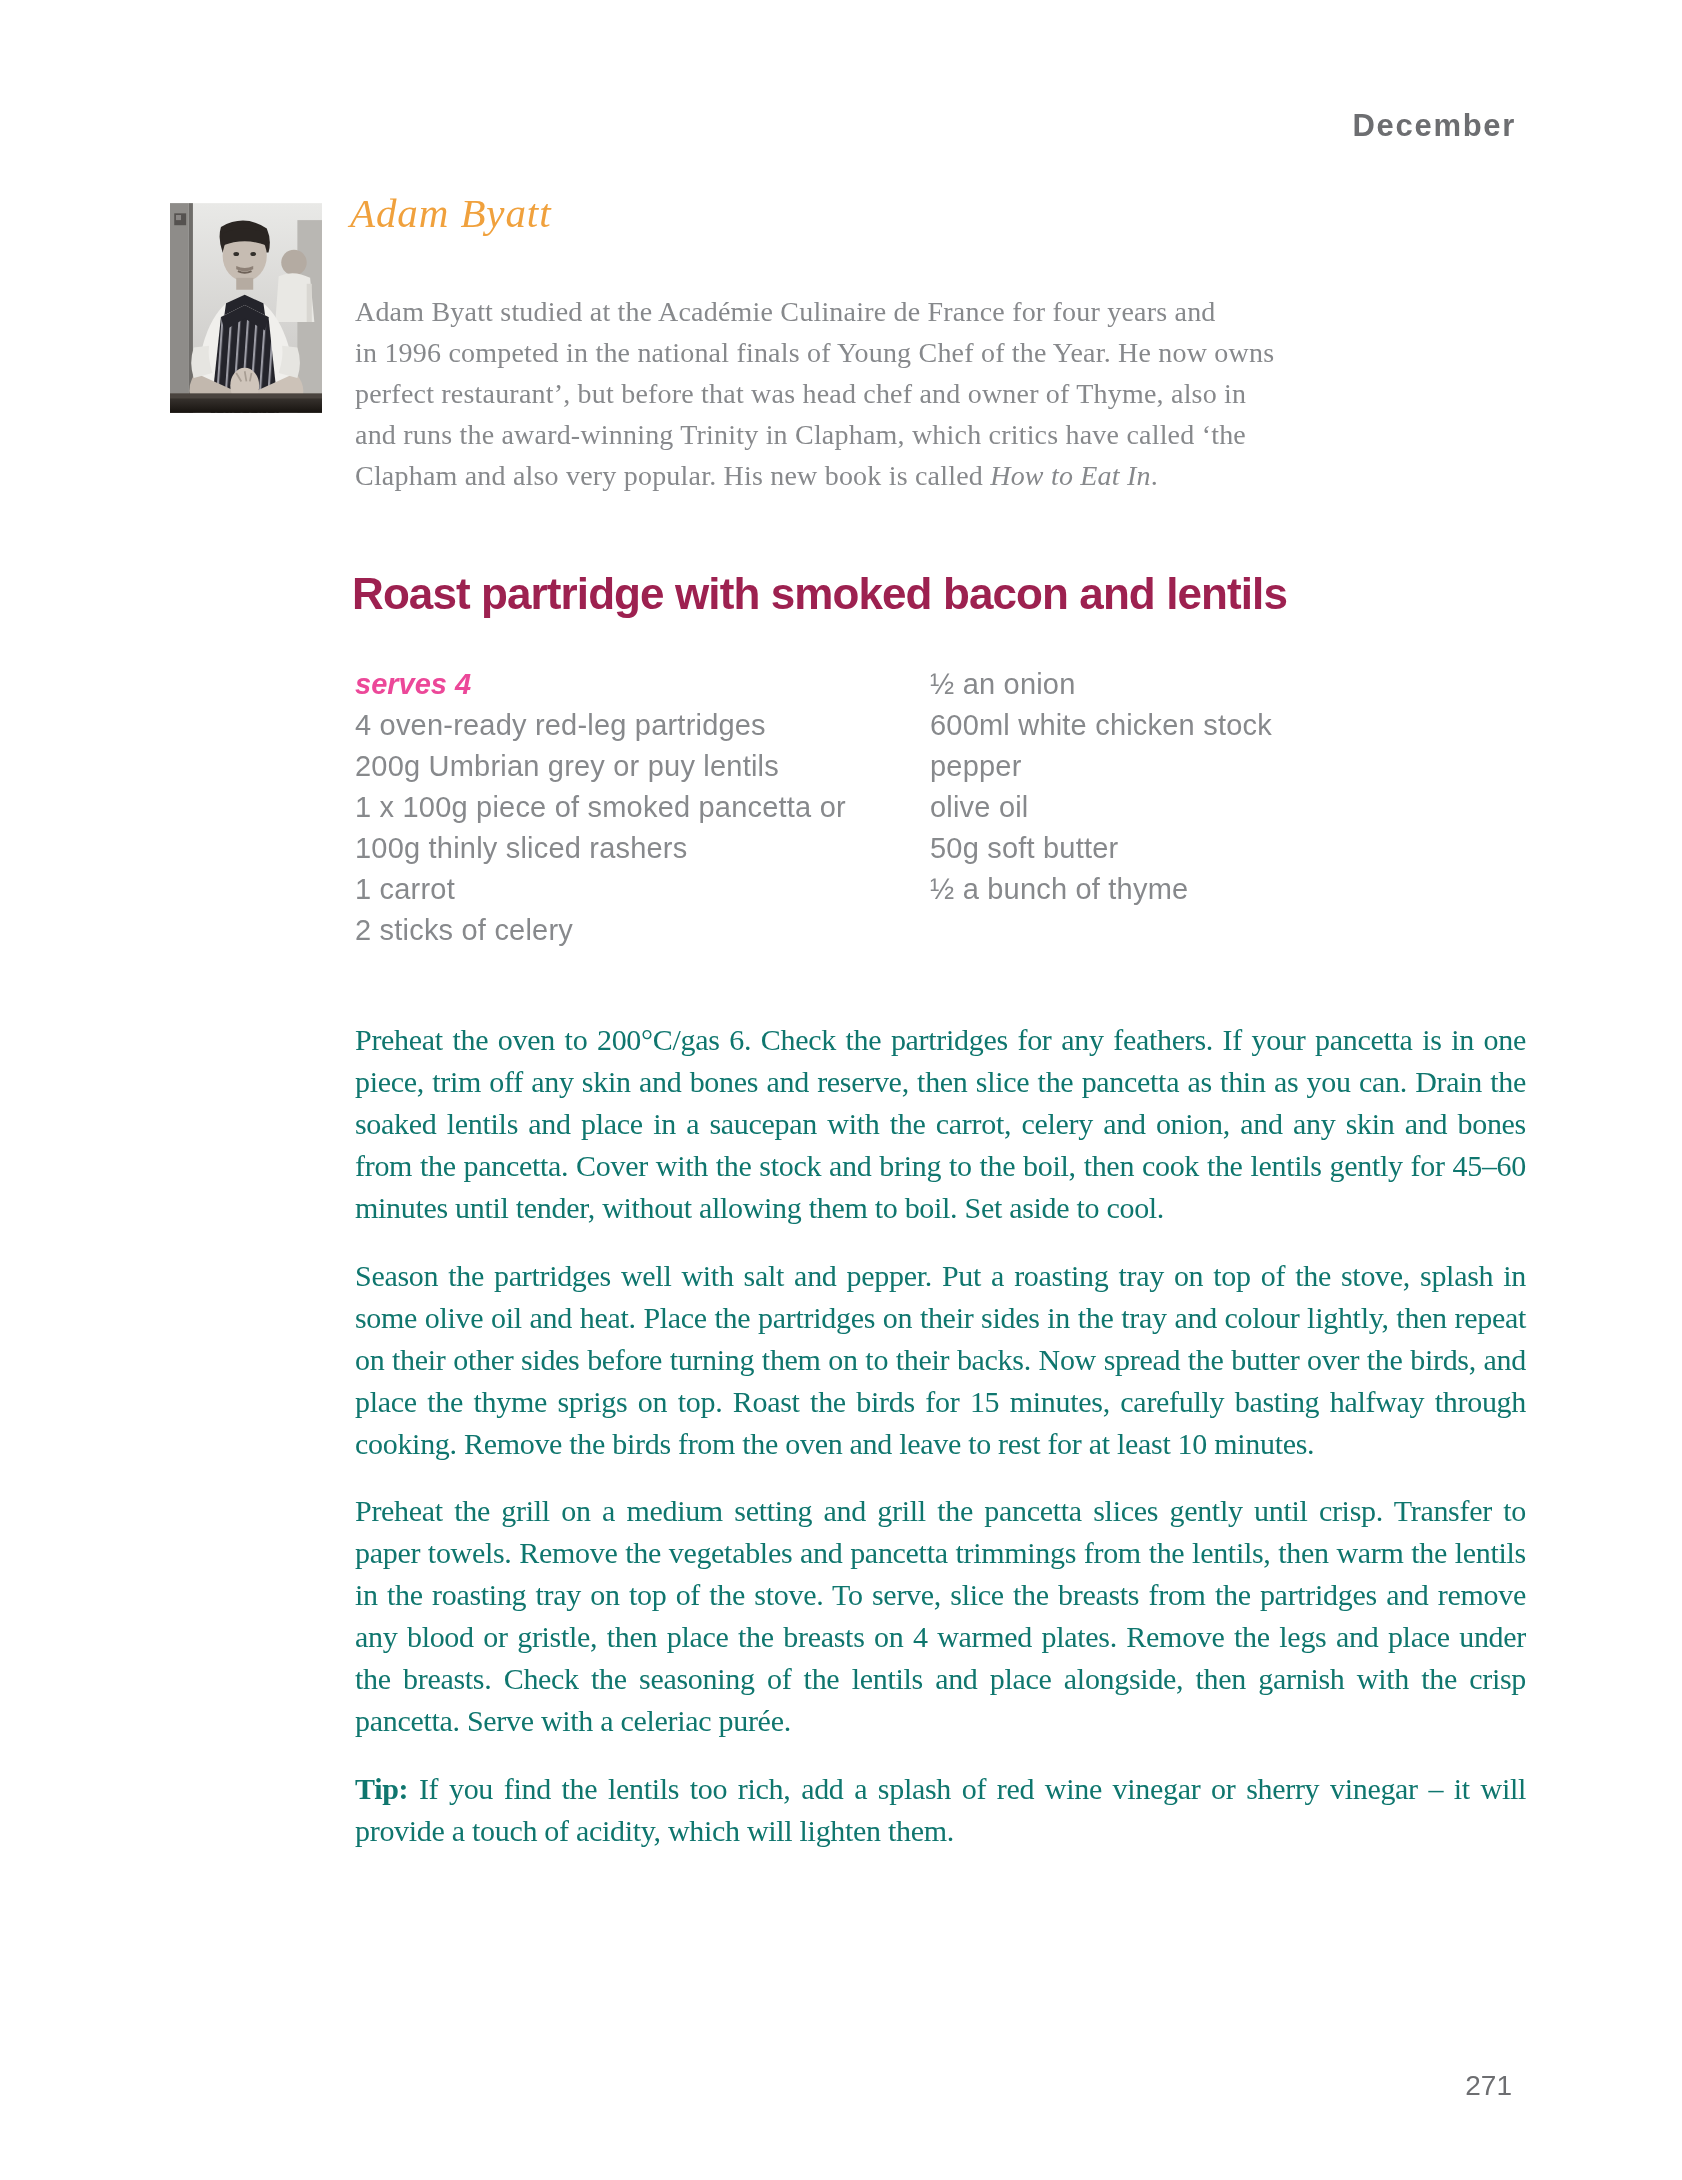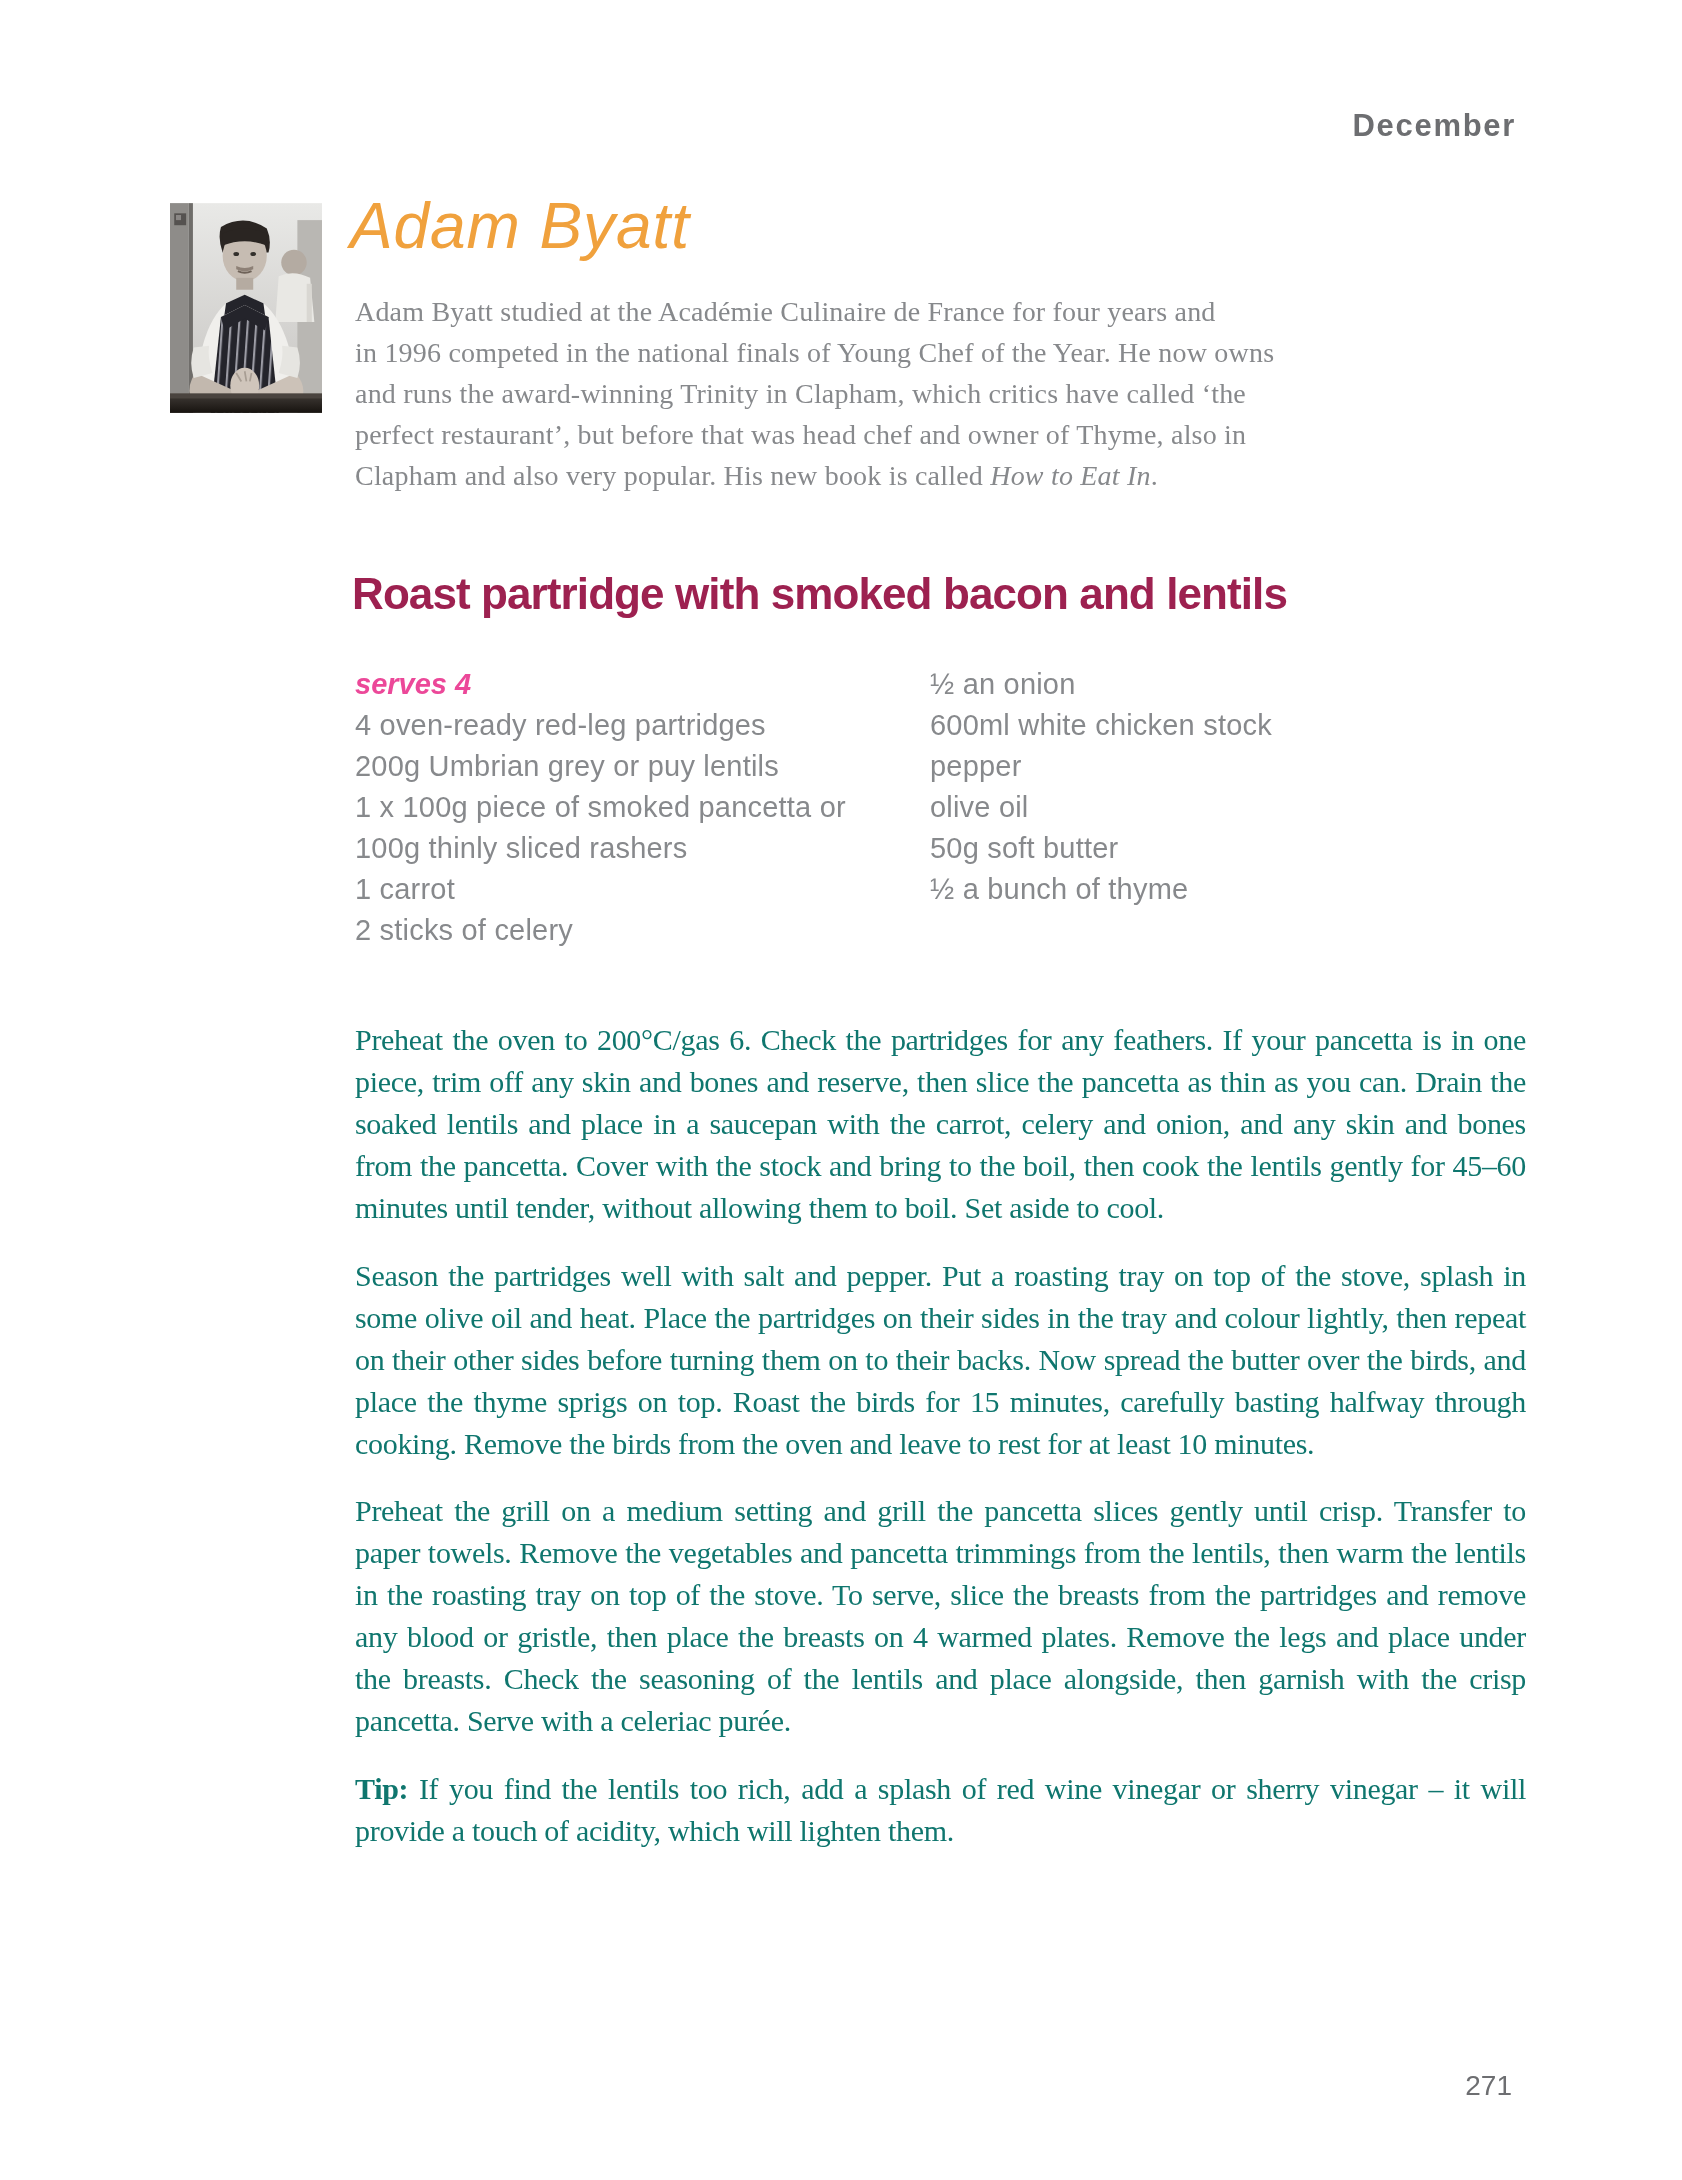--- a/index.html
+++ b/index.html
@@ -26,23 +26,23 @@
     left:170px;
     top:203px;
     width:152px;
     height:210px;
     display:block;
   }
   .chef-name{
     position:absolute;
     left:350px;
     top:189px;
-    font-family:Liberation Sans, sans-serif;
+    font-family:Liberation Serif, serif;
     font-style:italic;
-    font-size:64px;
+    font-size:41px;
     color:#f0a13d;
     letter-spacing:0.9px;
   }
   .chef-bio{
     position:absolute;
     left:355px;
     top:291px;
     font-size:28px;
     line-height:41px;
     color:#87898c;
@@ -152,22 +152,22 @@
     <path d="M78 200 L84 210 M88 198 L90 210 M96 200 L94 210" stroke="#a79d93" stroke-width="2" fill="none"></path>
     <rect x="0" y="228" width="179" height="19" fill="url(#counterGrad)"></rect>
     <rect x="0" y="224" width="179" height="6" fill="#4a443f"></rect>
   </svg>
 
   <div class="chef-name">Adam Byatt</div>
 
   <div class="chef-bio">
     <span class="bio-line">Adam Byatt studied at the Académie Culinaire de France for four years and</span>
     <span class="bio-line">in 1996 competed in the national finals of Young Chef of the Year. He now owns</span>
+    <span class="bio-line">perfect restaurant’, but before that was head chef and owner of Thyme, also in</span>
     <span class="bio-line">and runs the award-winning Trinity in Clapham, which critics have called ‘the</span>
-    <span class="bio-line">perfect restaurant’, but before that was head chef and owner of Thyme, also in</span>
     <span class="bio-line"><span>Clapham and also very popular. His new book is called </span><span class="book-title">How to Eat In</span><span>.</span></span>
   </div>
 
   <div class="recipe-title">Roast partridge with smoked bacon and lentils</div>
 
   <div class="ingredients-col ingredients-left">
     <span class="serves-label">serves 4</span>
     <span class="ingredient-item">4 oven-ready red-leg partridges</span>
     <span class="ingredient-item">200g Umbrian grey or puy lentils</span>
     <span class="ingredient-item">1 x 100g piece of smoked pancetta or</span>

